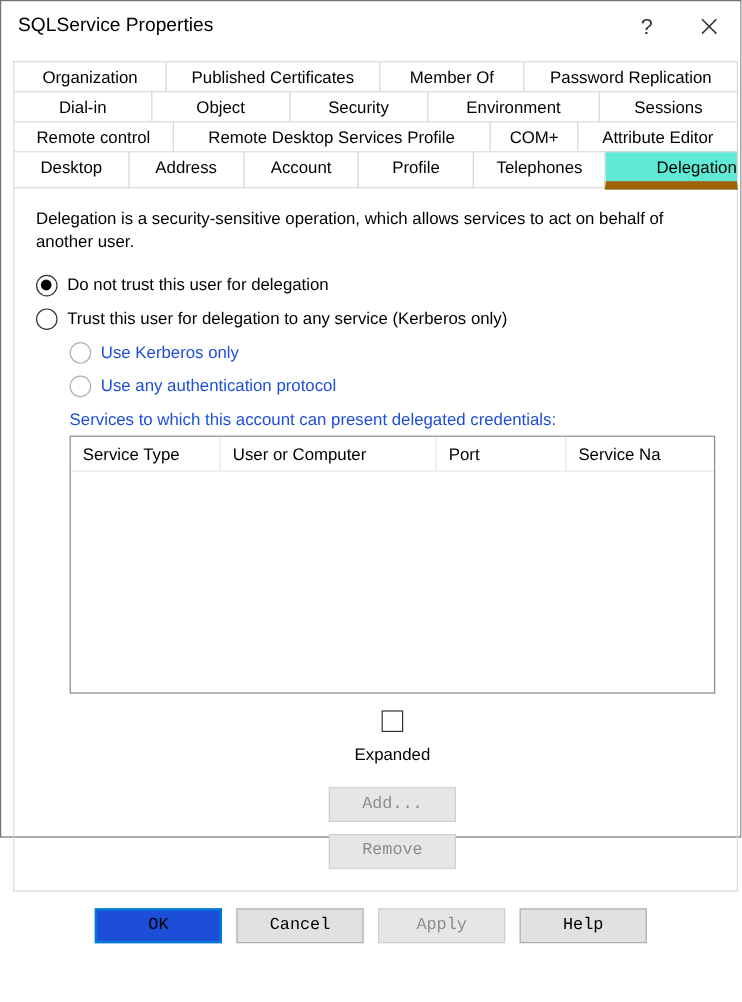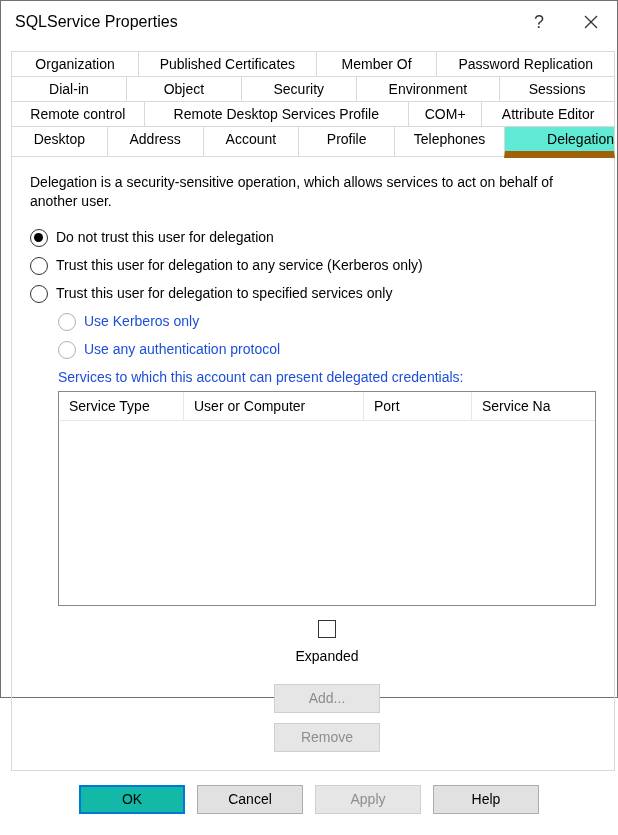--- a/index.html
+++ b/index.html
@@ -174,34 +174,34 @@
       flex-shrink: 0;
     }
     .spacer {
       flex: 1;
     }
     .btn {
       min-width: 106px;
       height: 29px;
       border: 1px solid #adadad;
       background: #e1e1e1;
-      font-family: Liberation Sans, sans-serif;
+      font-family: Liberation Mono, monospace;
       font-size: 14px;
       text-align: center;
       padding: 0 10px;
       cursor: default;
     }
     .btn.disabled {
       color: #8d8d8d;
       background: #e6e6e6;
       border-color: #cfcfcf;
     }
     .btn.primary {
       border: 2px solid #0078d7;
-      background: #14b8a6;
+      background: #1d4ed8;
     }
     .footer {
       display: flex;
       justify-content: center;
       gap: 12px;
       padding: 14px 10px 18px 10px;
     }
   </style>
 </head>
 <body>
@@ -253,24 +253,20 @@
       <div class="desc">Delegation is a security-sensitive operation, which allows services to act on behalf of another user.</div>
 
       <div class="radio-row">
         <div class="radio selected"></div>
         <span>Do not trust this user for delegation</span>
       </div>
       <div class="radio-row">
         <div class="radio"></div>
         <span>Trust this user for delegation to any service (Kerberos only)</span>
       </div>
-      <div class="radio-row">
-        <div class="radio"></div>
-        <span>Trust this user for delegation to specified services only</span>
-      </div>
 
       <div class="sub-options">
         <div class="radio-row">
           <div class="radio disabled"></div>
           <span>Use Kerberos only</span>
         </div>
         <div class="radio-row">
           <div class="radio disabled"></div>
           <span>Use any authentication protocol</span>
         </div>

